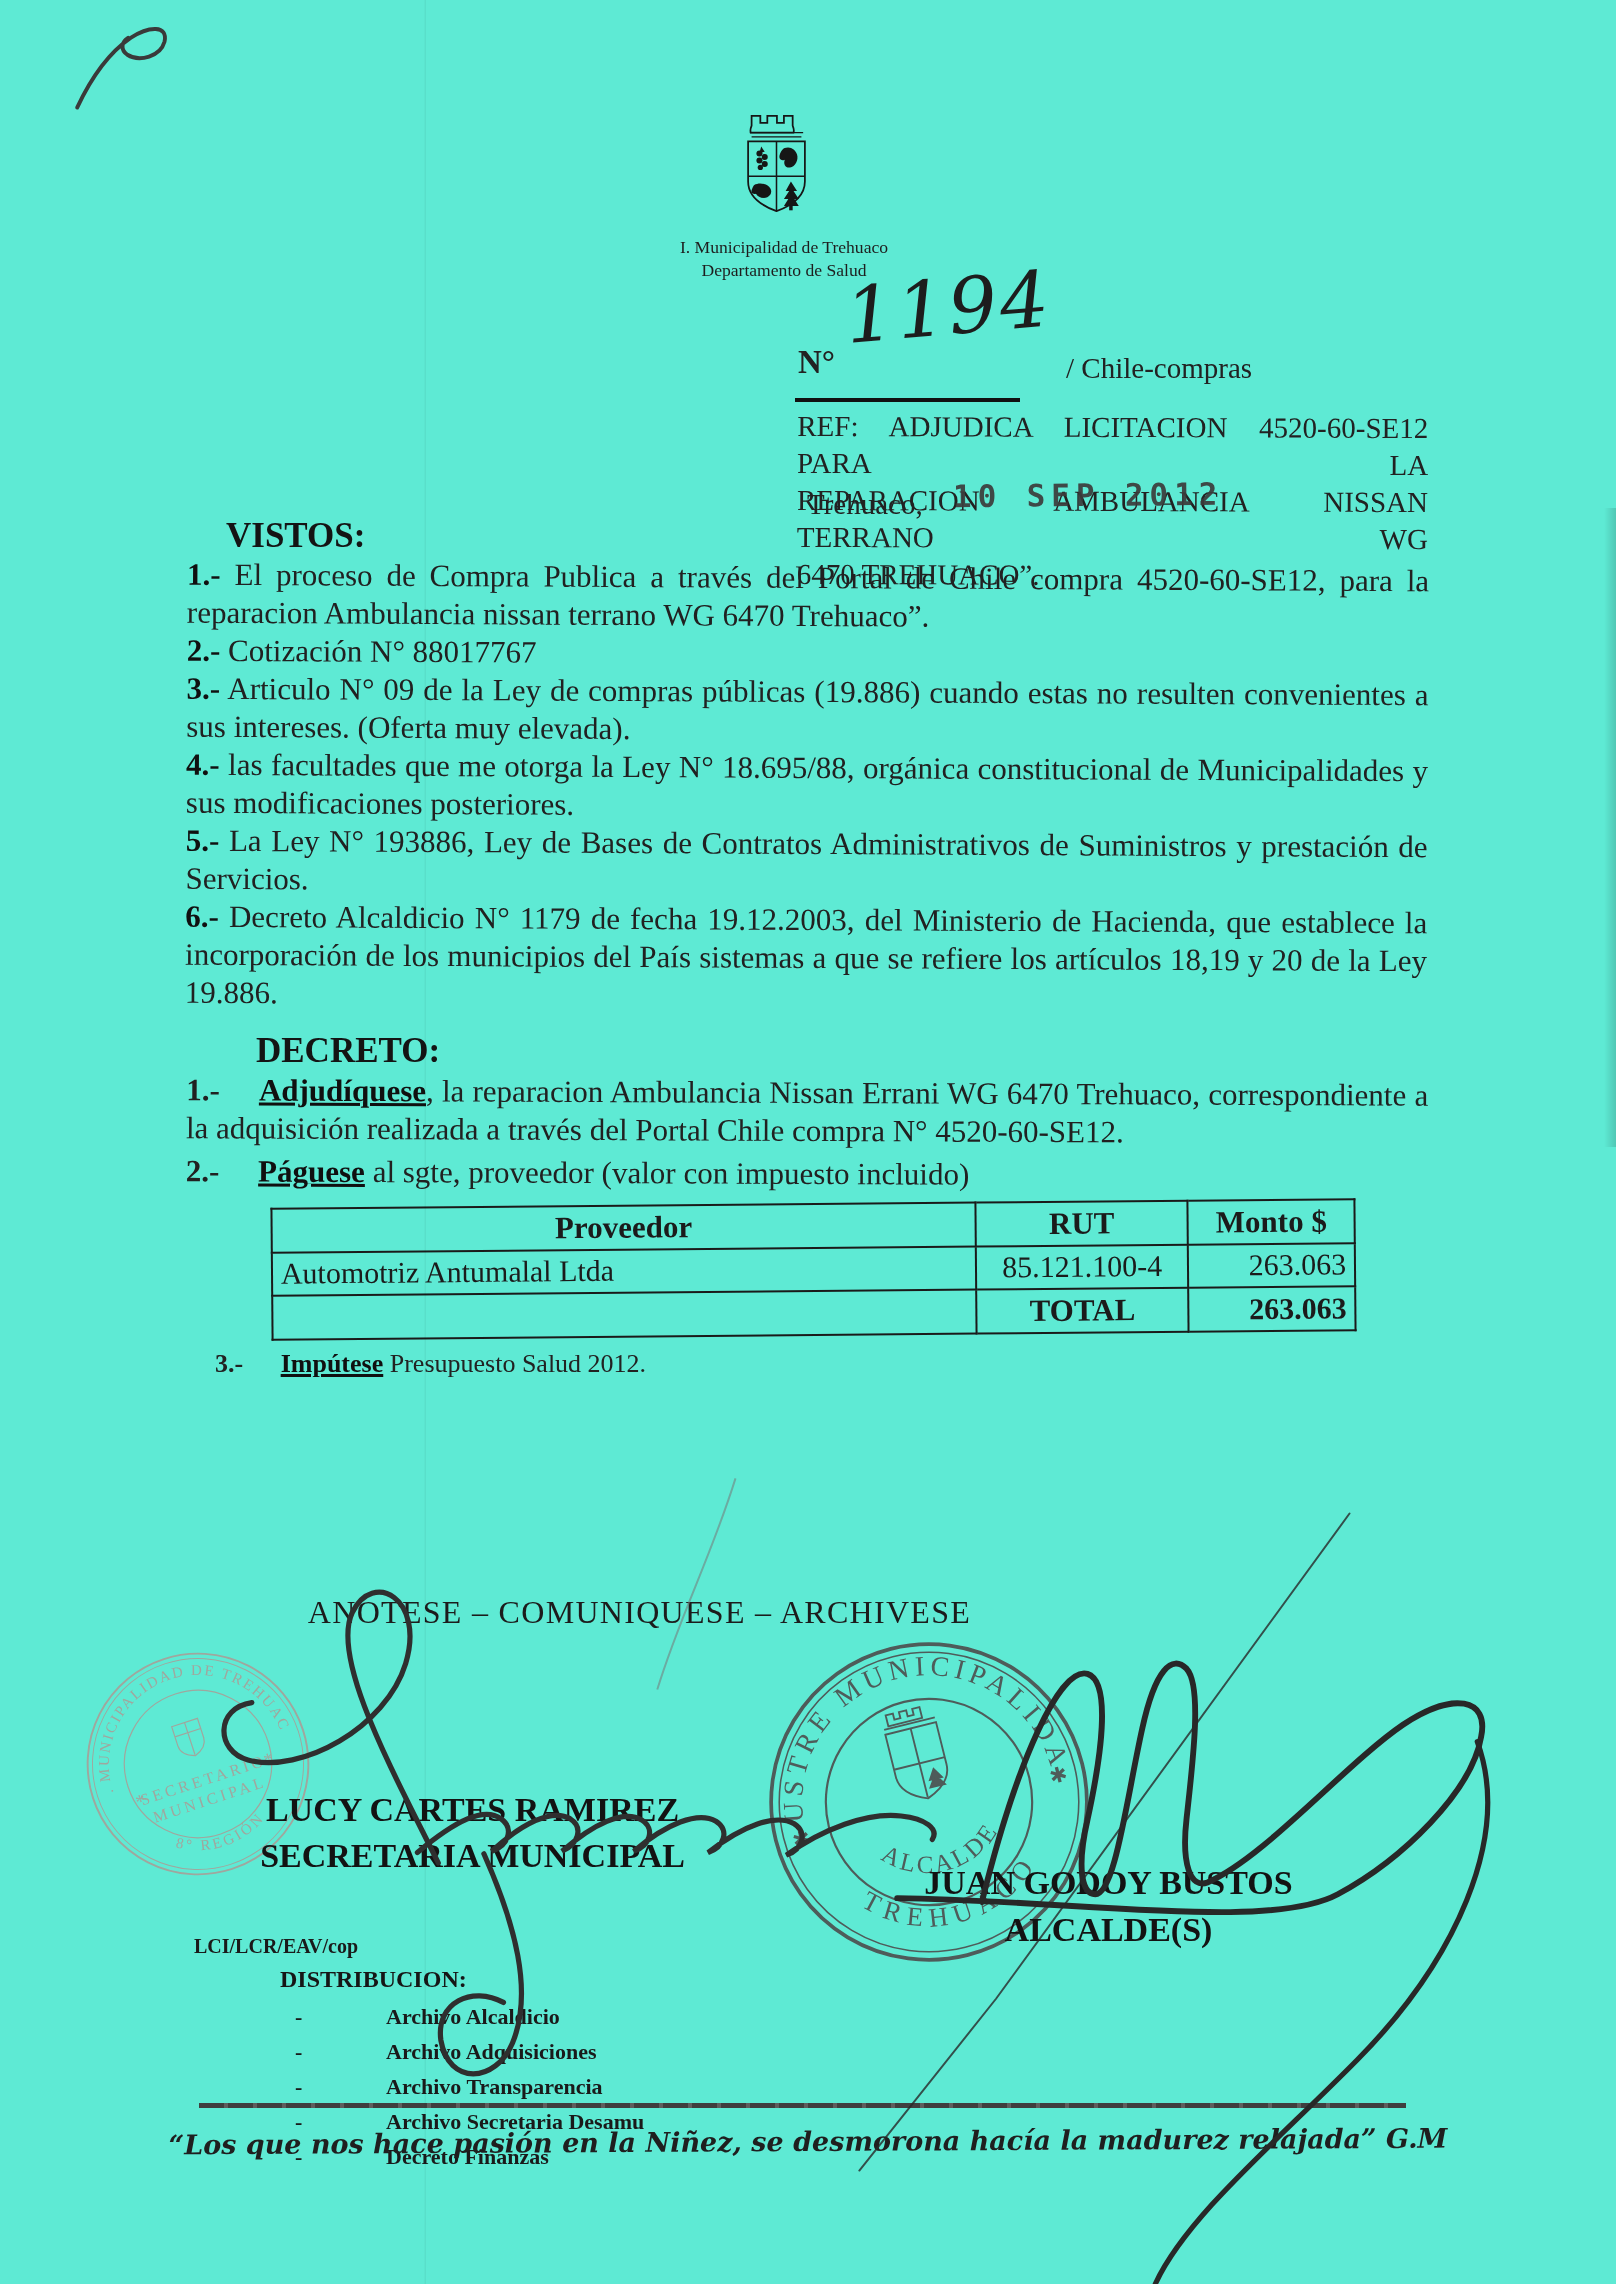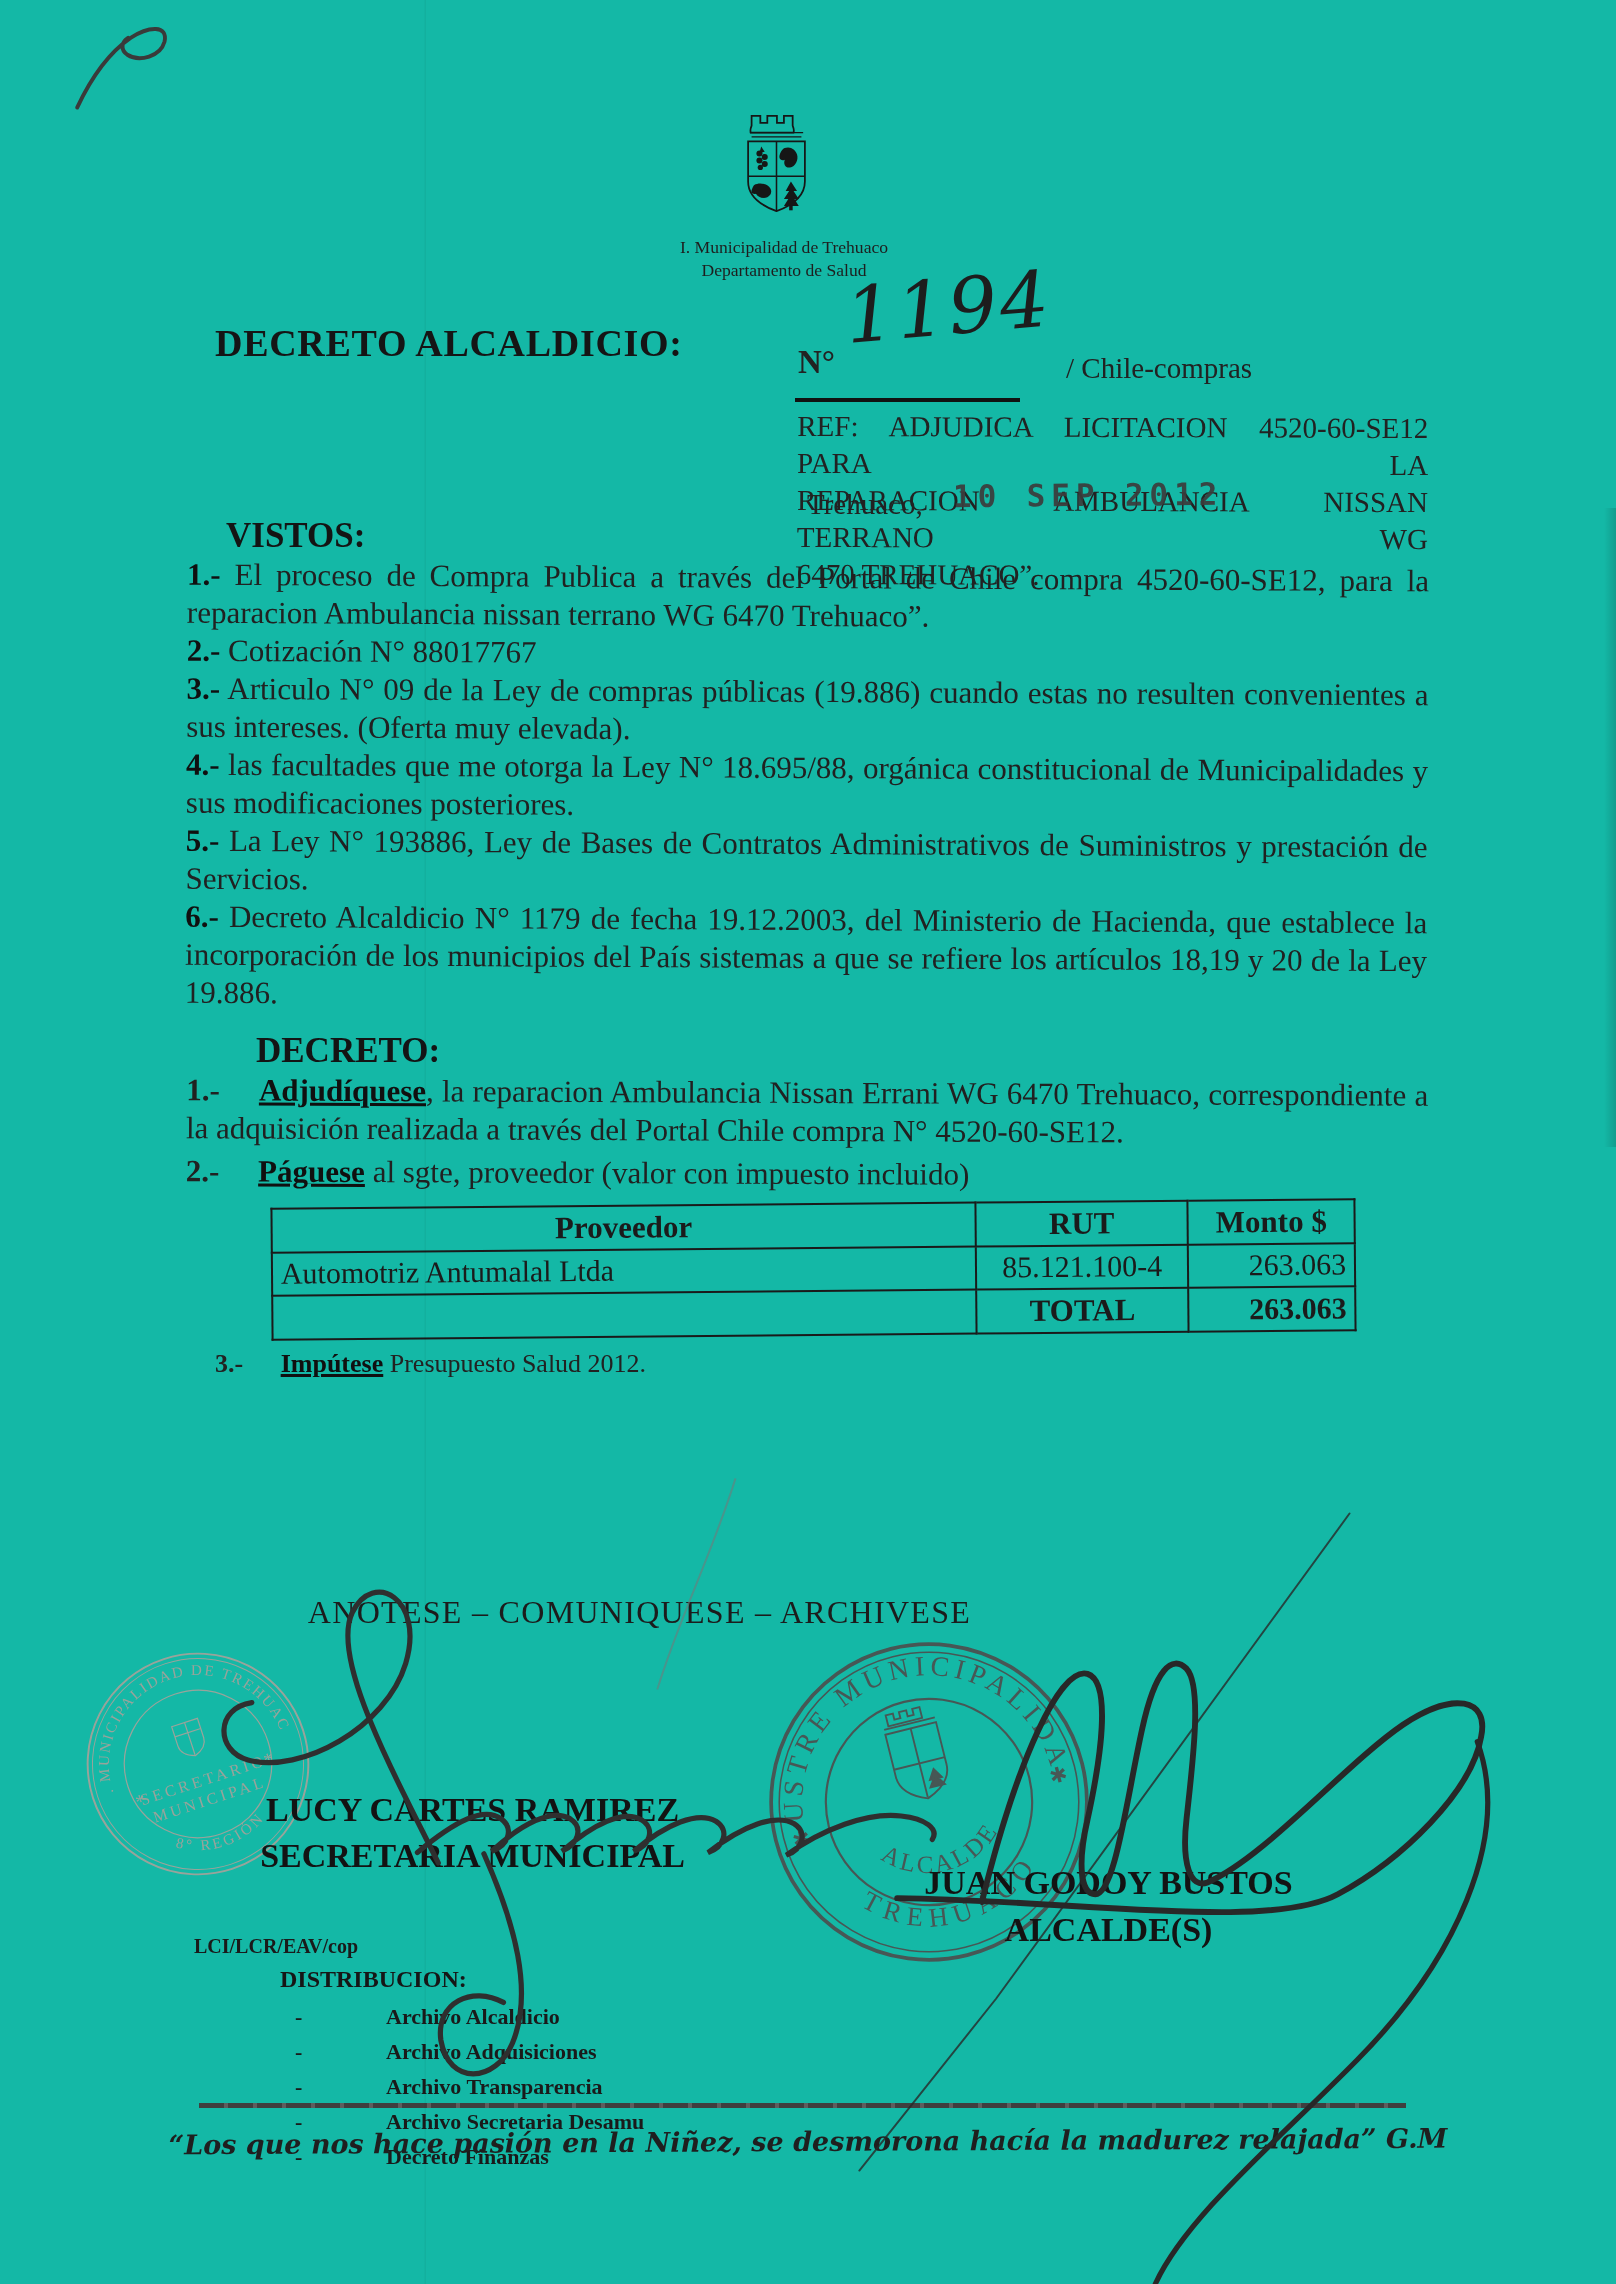--- a/index.html
+++ b/index.html
@@ -1,16 +1,16 @@
 <!DOCTYPE html>
 <html style="font-size:10.4px"><head>
 <meta charset="utf-8">
 <style>
   html,body{margin:0;padding:0;background:#ffffff;}
-  .page{position:relative;width:1617px;height:2284px;background:#14b8a6;overflow:hidden;
+  .page{position:relative;width:1617px;height:2284px;background:#5eead4;overflow:hidden;
         font-family:"Liberation Serif", serif;color:#222222;}
   .abs{position:absolute;}
   
   .crest{left:735px;top:99px;width:83px;height:130px;}
   .letterhead{left:556px;top:236px;width:456px;text-align:center;font-size:17.6px;line-height:23px;color:#1e1e1e;}
   
   .doc-type{left:215px;top:321px;font-size:38px;font-weight:bold;letter-spacing:0.7px;color:#151515;}
   .num-prefix{left:798px;top:344px;font-size:33px;font-weight:bold;}
   .num-hand{left:845px;top:263px;font-size:77px;font-family:"DejaVu Serif",serif;font-style:italic;
             transform:rotate(-5deg);color:#1d1d1d;letter-spacing:2.6px;}
@@ -94,21 +94,20 @@
       <path d="M128,160 l14,22 h-8 l12,18 h-10 l10,16 h-34 l10,-16 h-10 l12,-18 h-8 z"></path>
       <rect x="124" y="216" width="8" height="10"></rect>
     </g>
   </svg>
 
   <div class="abs letterhead">
     <div>I. Municipalidad de Trehuaco</div>
     <div>Departamento de Salud</div>
   </div>
 
-  <div class="abs doc-type">DECRETO ALCALDICIO:</div>
   <div class="abs num-prefix">N°</div>
   <div class="abs num-hand">1194</div>
   <div class="abs num-underline"></div>
   <div class="abs num-suffix">/ Chile-compras</div>
 
   <div class="abs ref">
     <div class="jl">REF: ADJUDICA LICITACION 4520-60-SE12 PARA LA</div>
     <div class="jl">REPARACION AMBULANCIA NISSAN TERRANO WG</div>
     <div>6470 TREHUACO”.</div>
   </div>

